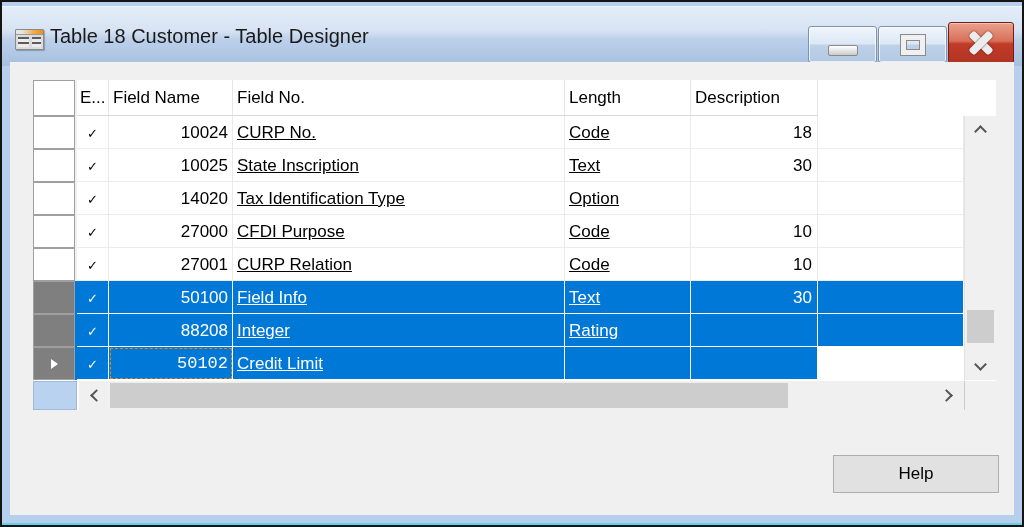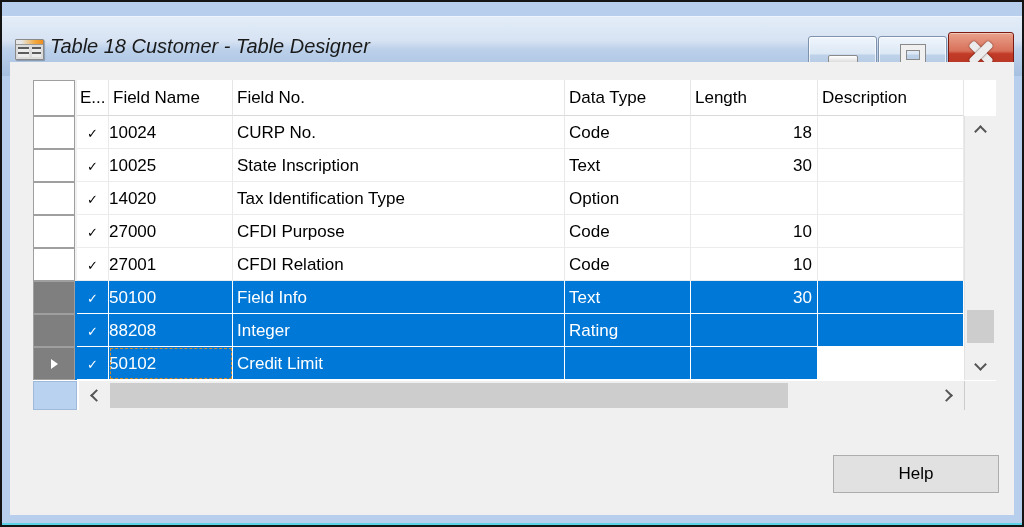--- a/index.html
+++ b/index.html
@@ -12,25 +12,24 @@
     position: absolute; left: 0; top: 0; width: 1024px; height: 527px;
     border: 2px solid #141414;
   }
   .frame {
     position: absolute; inset: 0;
     background: var(--frame-blue, #b7cfec);
     border-bottom: 2px solid var(--edge-cyan, #5ed2e6);
   }
   
   .titlebar {
-    position: absolute; left: 0; top: 14px; width: 100%; height: 60px;
+    position: absolute; left: 0; top: 4px; width: 100%; height: 60px;
     background: linear-gradient(to bottom,
       var(--titlebar-top, #e3edf9) 0%, #d7e3f3 40%, #bcd0ea 55%, var(--titlebar-bottom, #a6c0e0) 100%);
     border-top: 1px solid #eef4fb;
-    font-style: italic;
   }
   .win-title {
     position: absolute; left: 48px; top: 0; line-height: 58px;
     font-size: 20px; color: #1a1a1a; white-space: nowrap;
   }
   .win-icon {
     position: absolute; left: 13px; top: 22px; width: 29px; height: 21px;
     background: #dcdcdc; border: 1px solid #8a8a8a; border-radius: 1px;
     box-shadow: 1px 1px 1px rgba(0,0,0,.25);
   }
@@ -117,28 +116,28 @@
   }
   .h-selector .sel-box { height: 36px; }
   .grid-row.selected .sel-box { background: var(--selected-row-selector, #7f7f7f); }
   .cur-tri {
     width: 0; height: 0; display: inline-block;
     border-left: 7px solid #fff;
     border-top: 5px solid transparent; border-bottom: 5px solid transparent;
   }
   .cell-e { text-align: center; }
   .check { font-size: 13px; }
-  .cell-no { text-align: left; padding-right: 4px; }
-  .cell-name, .cell-type { padding-left: 4px; }
+  .cell-no { text-align: right; padding-right: 4px; }
+  .cell-name, .cell-type { padding-left: 4px; text-decoration: underline; }
   .cell-len { text-align: right; padding-right: 5px; }
   .grid-row.selected .cell {
     background: var(--selection-blue, #0078d7); color: #fff;
     border-right-color: #fff; border-bottom-color: #fff;
   }
-  .focus-cell { outline: 1px dashed var(--focus-marquee, #cf8a2d); outline-offset: -2px; }
+  .focus-cell { outline: 1px dashed var(--focus-marquee, #cf8a2d); outline-offset: -2px; font-family: Liberation Mono, monospace; }
   
   .chev {
     display: inline-block; width: 9px; height: 9px;
     border: solid #555; border-width: 0 2px 2px 0;
   }
   .vscroll {
     position: absolute; left: 931px; top: 36px; width: 32px; height: 264px;
     background: var(--content-bg, #f0f0f0); border-left: 1px solid #e2e2e2;
   }
   .vscroll .sb-btn {
@@ -213,21 +212,20 @@
 
       <div class="grid-panel">
 
         <div class="grid-header">
           <div class="h-cell h-selector">
             <div class="sel-box"></div>
           </div>
           <div class="h-cell h-e">E...</div>
           <div class="h-cell">Field Name</div>
           <div class="h-cell">Field No.</div>
-          <div class="h-cell">Data Type</div>
           <div class="h-cell">Length</div>
           <div class="h-cell">Description</div>
         </div>
 
         <div>
             <div class="grid-row">
               <div class="cell cell-selector">
                 <div class="sel-box"></div>
               </div>
               <div class="cell cell-e"><span class="check">✓</span></div>
@@ -269,21 +267,21 @@
               <div class="cell cell-type">Code</div>
               <div class="cell cell-len">10</div>
               <div class="cell cell-desc"></div>
             </div>
             <div class="grid-row">
               <div class="cell cell-selector">
                 <div class="sel-box"></div>
               </div>
               <div class="cell cell-e"><span class="check">✓</span></div>
               <div class="cell cell-no">27001</div>
-              <div class="cell cell-name">CFDI Relation</div>
+              <div class="cell cell-name">CURP Relation</div>
               <div class="cell cell-type">Code</div>
               <div class="cell cell-len">10</div>
               <div class="cell cell-desc"></div>
             </div>
             <div class="grid-row selected">
               <div class="cell cell-selector">
                 <div class="sel-box"></div>
               </div>
               <div class="cell cell-e"><span class="check">✓</span></div>
               <div class="cell cell-no">50100</div>

